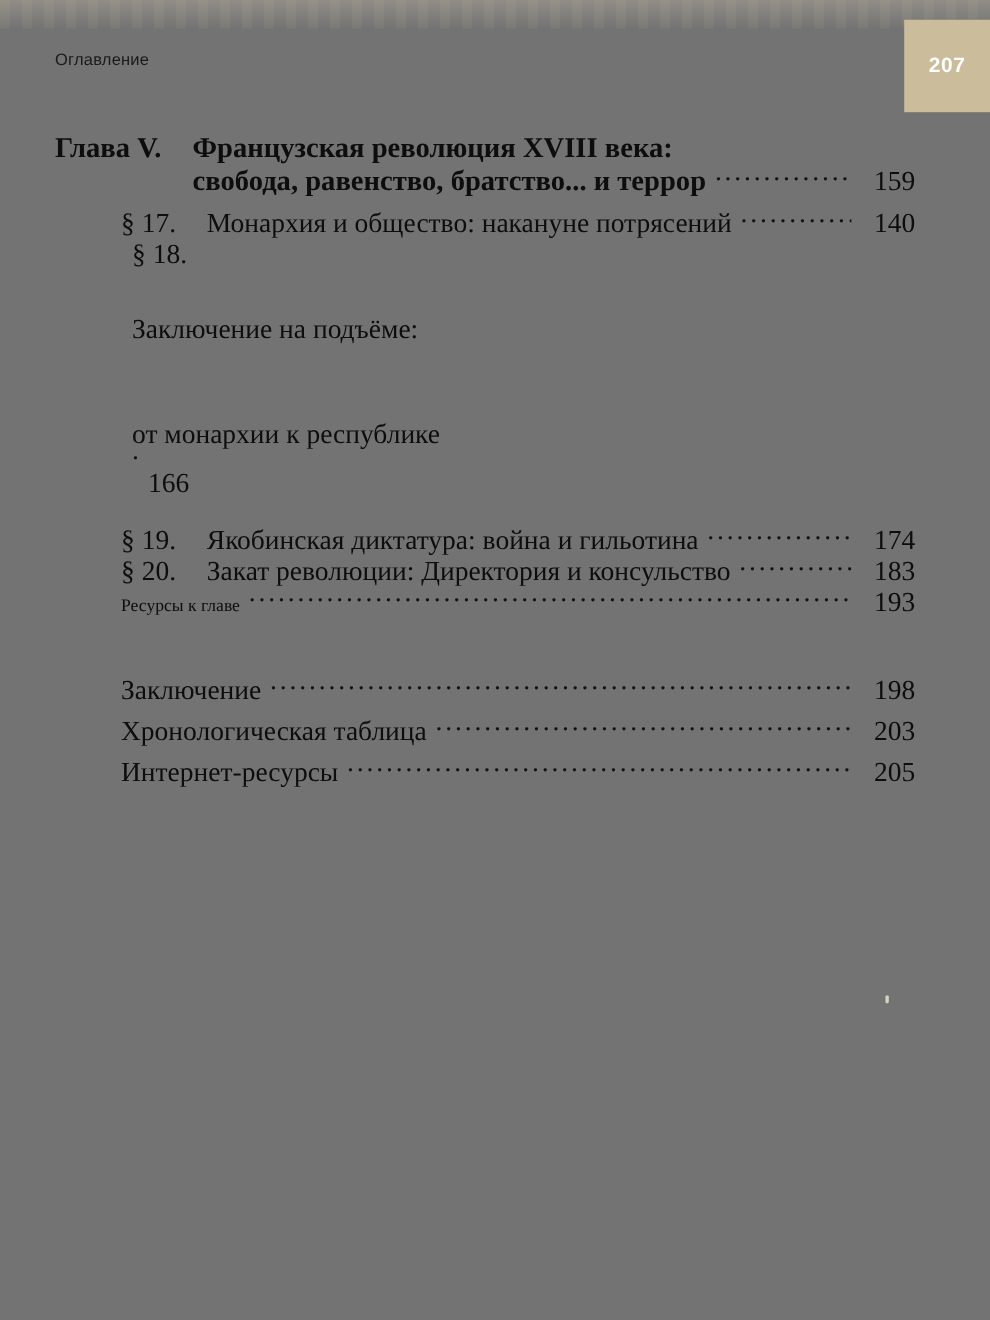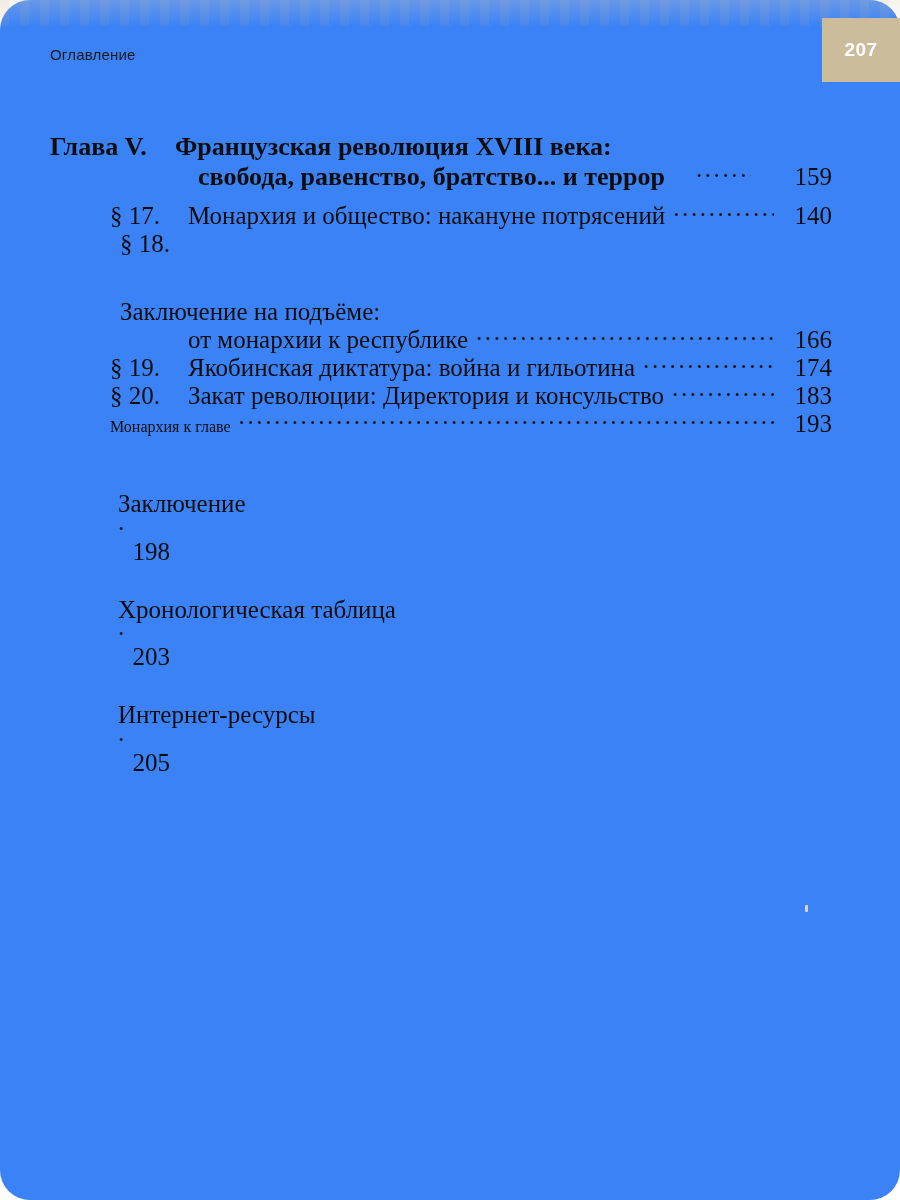--- a/index.html
+++ b/index.html
@@ -13,22 +13,21 @@
     font-family: "Liberation Serif", serif;
     color: #0d0d0d;
     overflow: hidden;
     position: relative;
   }
 
   
   .page {
     position: absolute;
     inset: 0;
-    background: #3b82f6;
-    border-radius: 30px;
+    background: #737373;
   }
 
   
   .top-texture {
     position: absolute;
     top: 0;
     left: 0;
     width: 900px;
     height: 26px;
     background:
@@ -50,39 +49,39 @@
     letter-spacing: 0.2px;
     color: #1a1a1a;
   }
 
   
   .folio-tab {
     position: absolute;
     right: 0;
     top: 18px;
     width: 78px;
-    height: 64px;
+    height: 84px;
     background: #cbbd9c;
     display: flex;
     align-items: center;
     justify-content: center;
   }
   .folio-tab .folio-num {
     font-family: "Liberation Sans", sans-serif;
     font-size: 19px;
     font-weight: bold;
     color: #ffffff;
     letter-spacing: 0.5px;
   }
 
   
   .toc {
     position: absolute;
     left: 50px;
-    top: 132px;
+    top: 120px;
     width: 782px;
   }
 
   .row {
     display: flex;
     align-items: baseline;
     width: 100%;
   }
 
   .label {
@@ -134,21 +133,20 @@
     white-space: nowrap;
   }
   .chapter .chap-title {
     font-weight: bold;
     font-size: 26px;
     white-space: nowrap;
   }
   .chapter .line2 {
     display: flex;
     align-items: baseline;
-    gap: 23px;
   }
   .chapter .line2 .indent {
     width: 125px;
     flex: 0 0 125px;
   }
   .chapter .line2 .chap-title2 {
     font-weight: bold;
     font-size: 26px;
     white-space: nowrap;
   }
@@ -170,37 +168,38 @@
     margin-left: 10px;
   }
   .section-two-line .l1 {
     display: flex;
     align-items: baseline;
     flex-direction: column;
   }
   .section-two-line .l2 {
     display: flex;
     align-items: baseline;
+    flex-direction: column;
   }
   .section-two-line .l2 .sub-indent {
     width: 68px;
     flex: 0 0 68px;
   }
 
   .resources-row {
     margin-left: 60px;
     width: 722px;
   }
 
   .back-matter {
     margin-left: 60px;
     width: 722px;
     margin-top: 48px;
   }
-  .back-matter .row { margin-bottom: 2px; flex-direction: column; }
+  .back-matter .row { margin-bottom: 2px; }
 
   
   .speck {
     position: absolute;
     right: 92px;
     top: 905px;
     width: 3px;
     height: 7px;
     background: #d8d3c9;
     border-radius: 1px;
@@ -262,21 +261,21 @@
     </div>
 
     <div class="section row">
       <span class="num">§ 20.</span>
       <span class="ttl">Закат революции: Директория и консульство</span>
       <span class="leader"></span>
       <span class="pageno">183</span>
     </div>
 
     <div class="resources-row row">
-      <span class="ttl">Монархия к главе</span>
+      <span class="ttl">Ресурсы к главе</span>
       <span class="leader"></span>
       <span class="pageno">193</span>
     </div>
 
     <div class="back-matter">
 
       <div class="row">
         <span class="label">Заключение</span>
         <span class="leader"></span>
         <span class="pageno">198</span>

